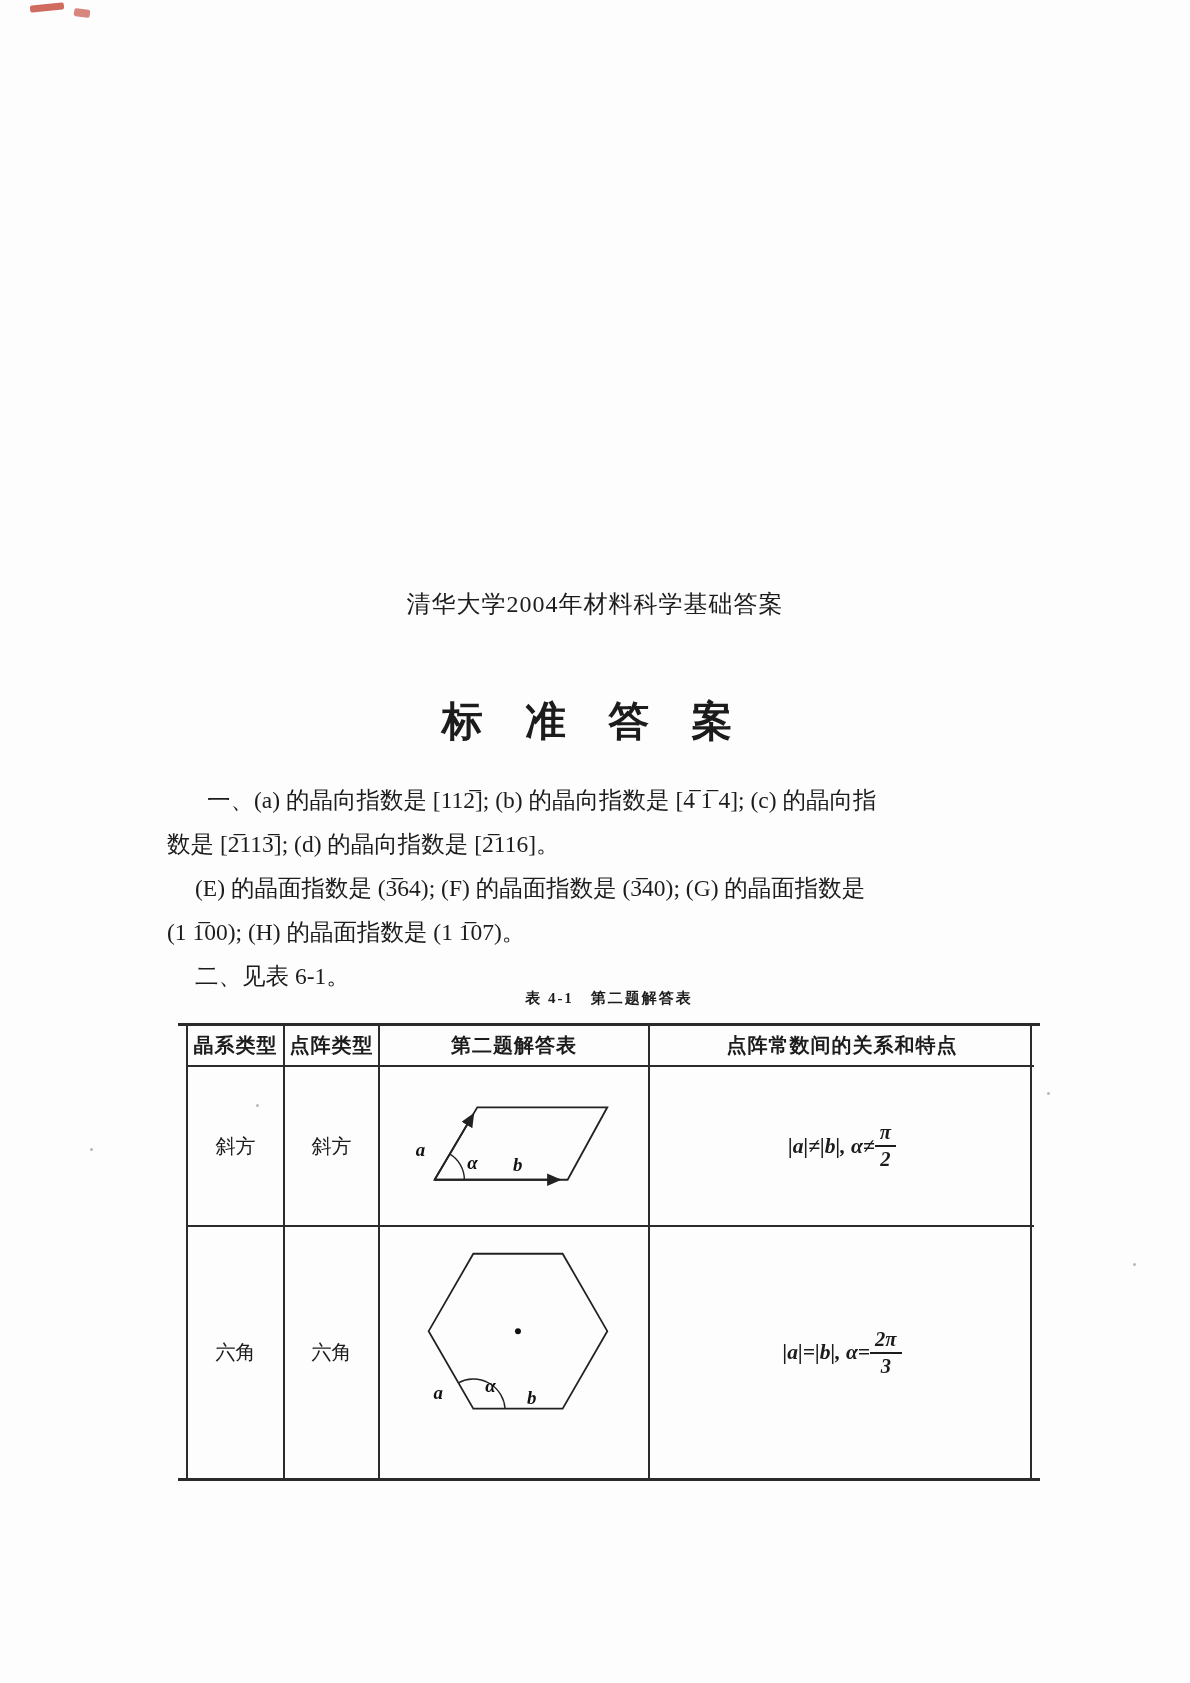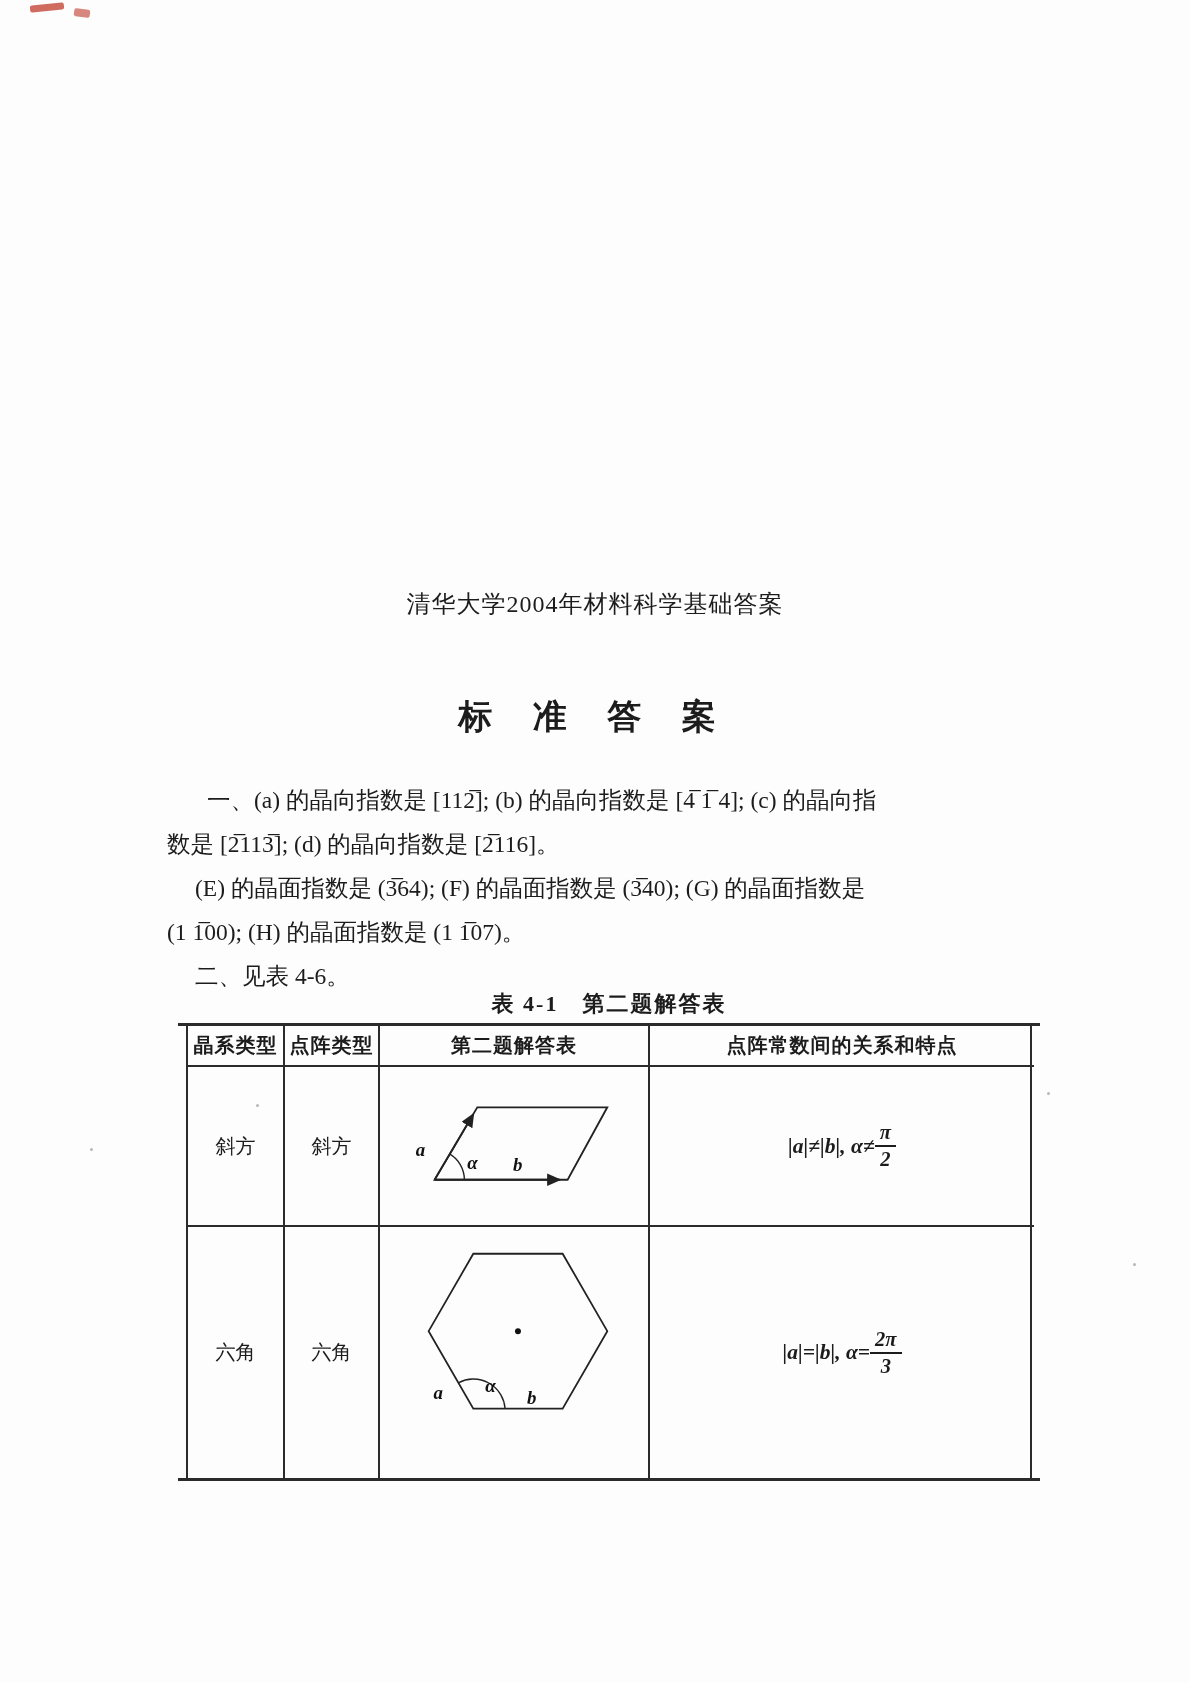--- a/index.html
+++ b/index.html
@@ -19,33 +19,33 @@
   .pen-mark.m1 { left:30px; top:4px; width:34px; height:7px; transform:rotate(-6deg); }
   .pen-mark.m2 { left:74px; top:9px; width:16px; height:8px; transform:rotate(8deg); opacity:.6; }
   .speck { position:absolute; width:3px; height:3px; background:#9a9a9a; border-radius:50%; opacity:.7; }
 
   .doc-header-title {
     position:absolute; top:588px; left:0; width:100%;
     text-align:center; font-size:24px; letter-spacing:1px;
   }
   .main-title {
     position:absolute; top:694px; left:0; width:100%;
-    text-align:center; font-size:34px; font-weight:bold; letter-spacing:16px;
+    text-align:center; font-size:41px; font-weight:bold; letter-spacing:16px;
   }
   .textblock {
     position:absolute; left:167px; top:778px; width:872px;
     font-size:23.5px;
   }
   .tline { height:44px; line-height:44px; white-space:nowrap; }
   .tline.ind-lg { padding-left:40px; }
   .tline.ind-sm { padding-left:28px; }
 
   .table-caption {
     position:absolute; top:989px; left:178px; width:862px;
-    text-align:center; font-size:22px; font-weight:bold; letter-spacing:2px;
+    text-align:center; font-size:15px; font-weight:bold; letter-spacing:2px;
   }
 
   .answer-table {
     position:absolute; left:178px; top:1023px; width:862px;
     border-top:3px solid #2b2b2b; border-bottom:3px solid #2b2b2b;
     padding:0 8px;
   }
   .tbl-grid {
     display:grid;
     grid-template-columns:97px 95px 270px 384px;
@@ -89,21 +89,21 @@
 
   <div class="doc-header-title">清华大学2004年材料科学基础答案</div>
 
   <div class="main-title">标 准 答 案</div>
 
   <div class="textblock">
     <div class="tline ind-lg">一、(a) 的晶向指数是 [112̅]; (b) 的晶向指数是 [4̅ 1̅ 4]; (c) 的晶向指</div>
     <div class="tline">数是 [2̅113̅]; (d) 的晶向指数是 [2̅116]。</div>
     <div class="tline ind-sm">(E) 的晶面指数是 (3̅64); (F) 的晶面指数是 (3̅40); (G) 的晶面指数是</div>
     <div class="tline">(1 1̅00); (H) 的晶面指数是 (1 1̅07)。</div>
-    <div class="tline ind-sm">二、见表 4-6。</div>
+    <div class="tline ind-sm">二、见表 6-1。</div>
   </div>
 
   <div class="table-caption">表 4-1　第二题解答表</div>
 
   <div class="answer-table">
     <div class="tbl-grid">
 
       <div class="cell hcell">晶系类型</div>
       <div class="cell hcell">点阵类型</div>
       <div class="cell hcell">第二题解答表</div>

